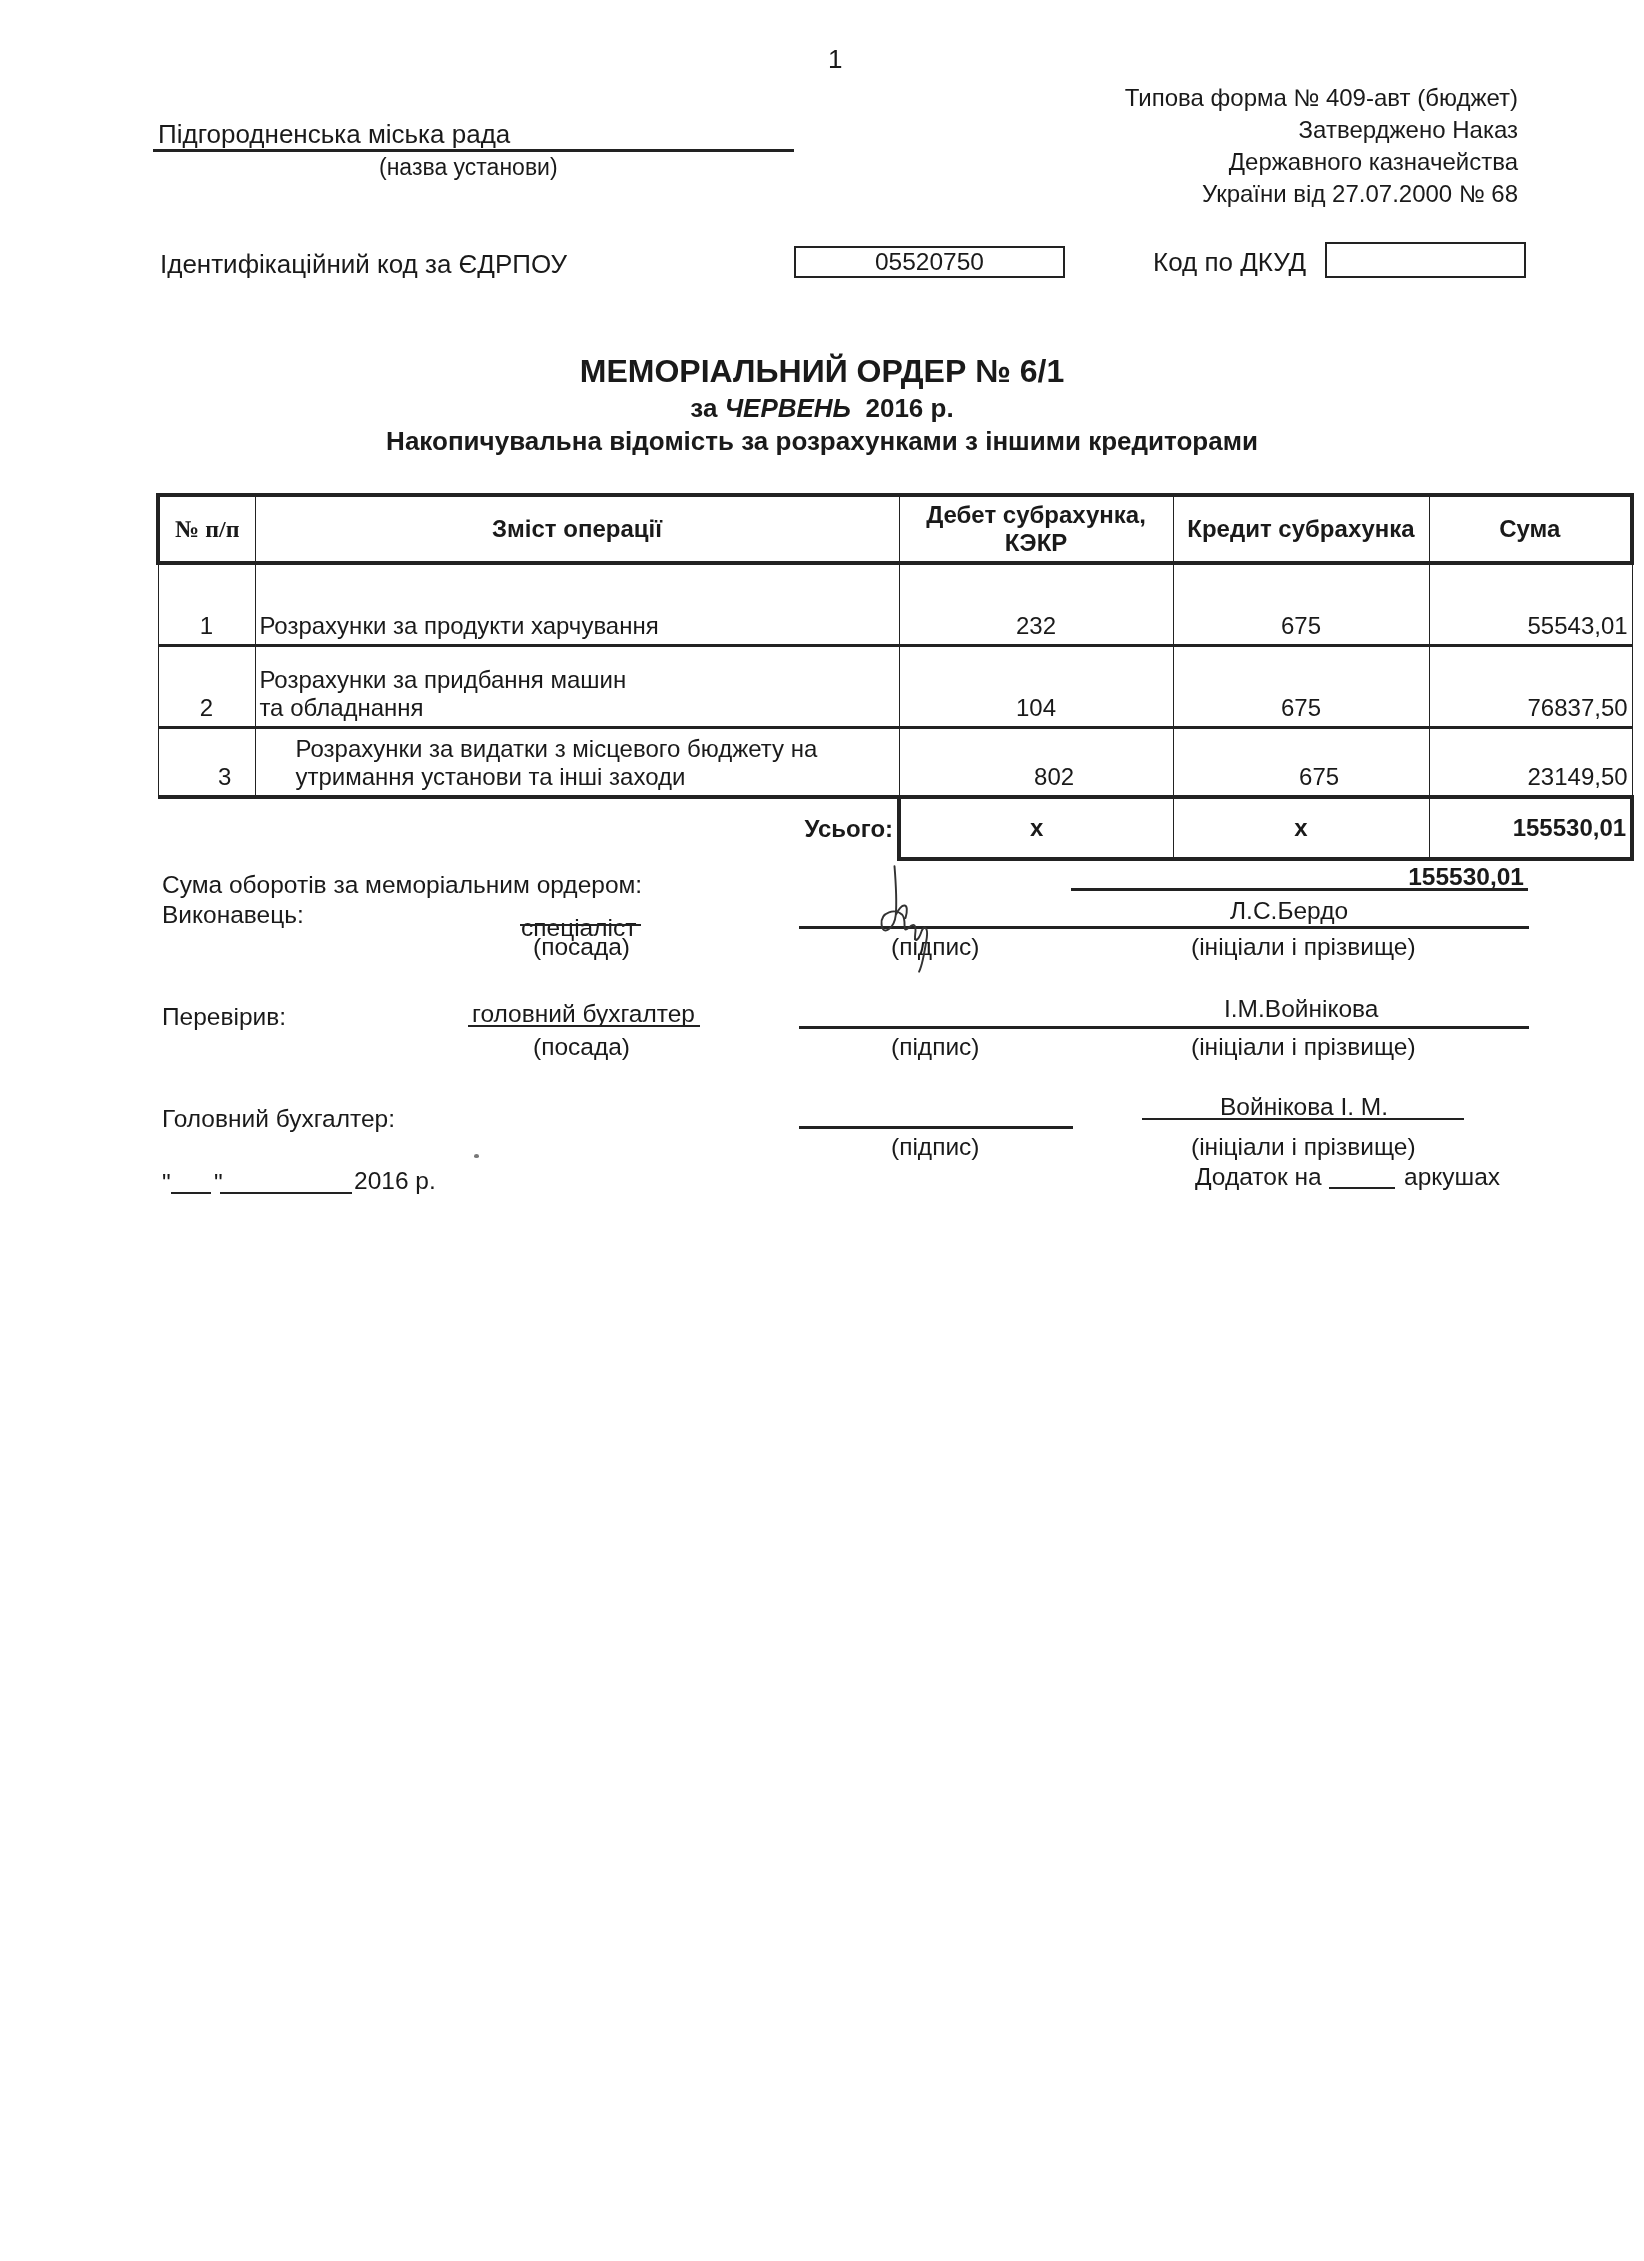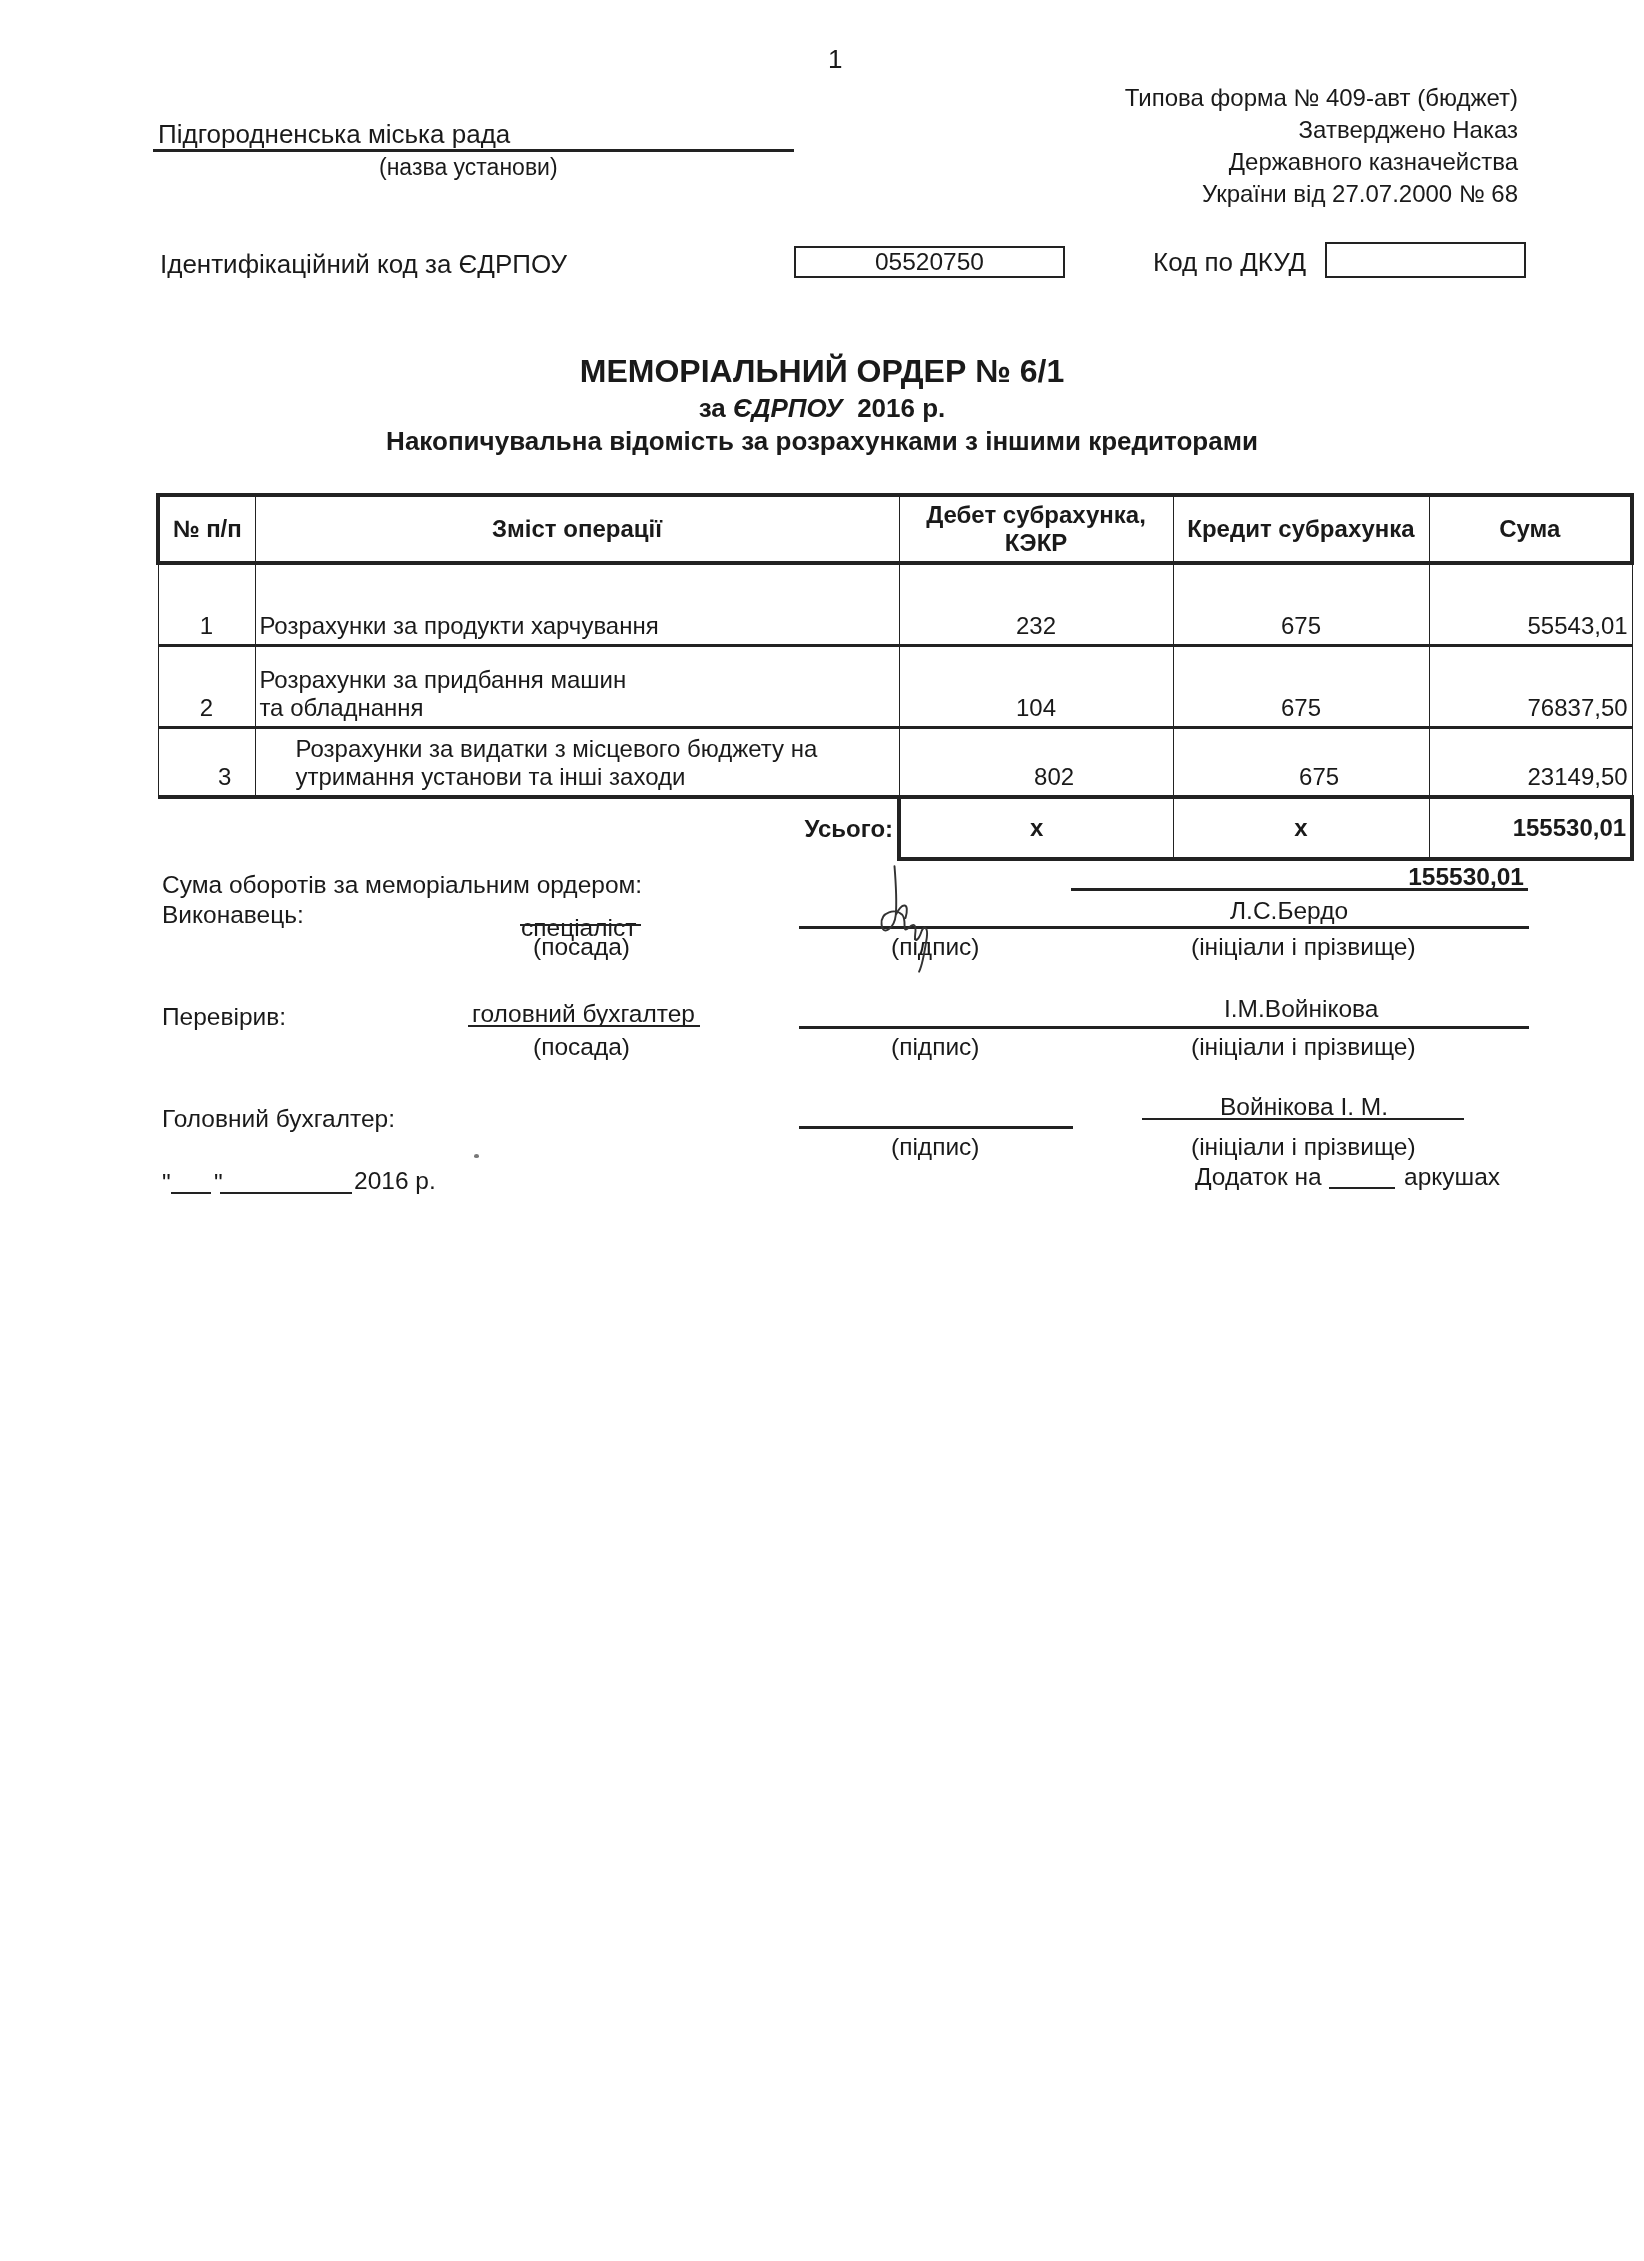--- a/index.html
+++ b/index.html
@@ -27,21 +27,21 @@
   #title1 { left: 0; width: 1644px; top: 353px; font-size: 32px; font-weight: bold; }
   #title2 { left: 0; width: 1644px; top: 393px; font-size: 26px; font-weight: bold; }
   #title2 i { font-style: italic; }
   #title3 { left: 0; width: 1644px; top: 426px; font-size: 26px; font-weight: bold; }
 
   
   #tbl { position: absolute; left: 156px; top: 493px; border-collapse: collapse; table-layout: fixed; }
   #tbl td, #tbl th { border: 1.3px solid #222; font-size: 24px; padding: 0 3.9px; box-sizing: border-box; }
   #tbl th { font-weight: bold; height: 68px; text-align: center; vertical-align: middle; line-height: 28px;
             border-top: 4.5px solid #222; border-bottom: 4.5px solid #222; }
-  #tbl th:first-child { border-left: 4.5px solid #222; }
+  #tbl th:first-child { border-left: 4.5px solid #222; font-family: Liberation Serif, serif; }
   #tbl th:last-child { border-right: 4.5px solid #222; }
   #tbl td { vertical-align: bottom; padding-bottom: 3.9px; line-height: 28px; }
   #tbl td.num { text-align: center; }
   #tbl td.desc { text-align: left; }
   #tbl td.sum { text-align: right; }
   #tbl tr.row1 td { height: 82px; border-bottom: 3.2px solid #222; }
   #tbl tr.row2 td { height: 82px; border-bottom: 3.2px solid #222; }
   #tbl tr.row3 td { height: 70px; border-bottom: 4.5px solid #222; padding-left: 40px; }
   #tbl tr.total td { height: 62px; vertical-align: middle; padding-bottom: 0; font-weight: bold; }
   #tbl tr.total td.blank { border: none; text-align: right; }
@@ -111,21 +111,21 @@
   <span>05520750</span>
 </div>
 <div id="dkud-label" class="abs t">Код по ДКУД</div>
 <div id="dkud-box" class="abs">
   <span></span>
 </div>
 
 <div id="title1" class="abs c">МЕМОРІАЛЬНИЙ ОРДЕР № 6/1</div>
 <div id="title2" class="abs c">
   <span>за</span>
-  <i>ЄДРПОУ</i>
+  <i>ЧЕРВЕНЬ</i>
   &nbsp;<span>2016 р.</span>
 </div>
 <div id="title3" class="abs c">Накопичувальна відомість за розрахунками з іншими кредиторами</div>
 
 <table id="tbl">
   <colgroup>
     <col style="width:97px">
     <col style="width:644px">
     <col style="width:274px">
     <col style="width:256px">

